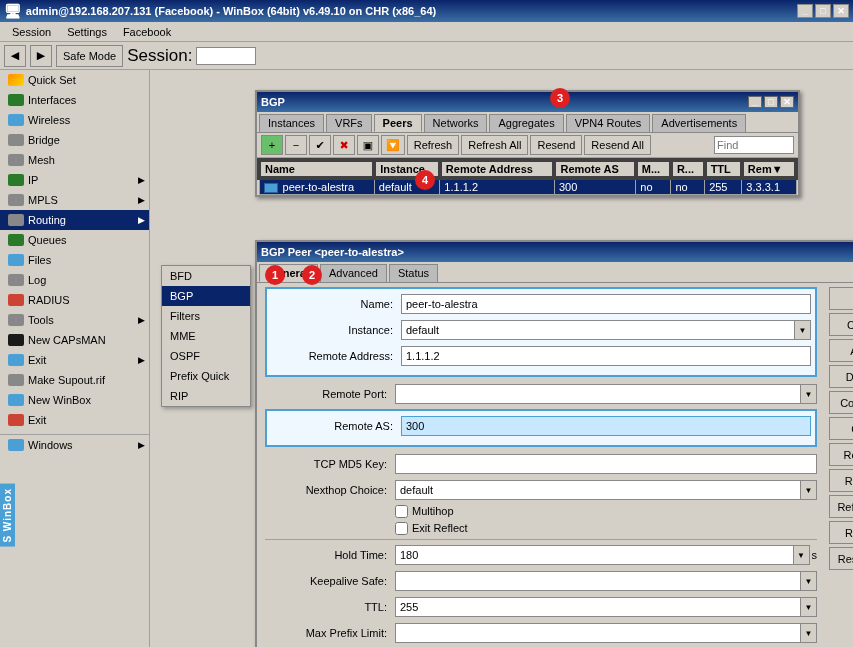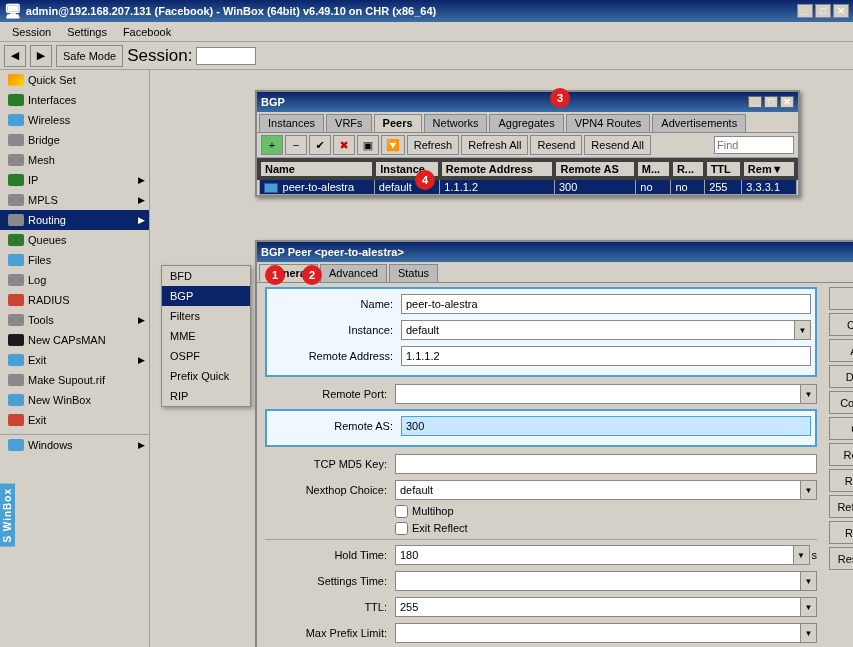--- a/index.html
+++ b/index.html
@@ -380,21 +380,21 @@
             <hr class="section-divider">
             <div class="form-row">
               <span class="form-label">Hold Time:</span>
               <div class="form-input-with-btn">
                 <input type="text" style="flex: 1 1 0%; height: 20px; border: 1px solid rgb(136, 136, 136); padding: 0px 4px; font-size: 11px;" value="180">
                 <div class="form-dropdown-btn">▼</div>
               </div>
               <span style="margin-left:2px; font-size:11px;">s</span>
             </div>
             <div class="form-row">
-              <span class="form-label">Settings Time:</span>
+              <span class="form-label">Keepalive Safe:</span>
               <div class="form-input-with-btn">
                 <input type="text" value="" style="">
                 <div class="form-dropdown-btn">▼</div>
               </div>
             </div>
             <div class="form-row">
               <span class="form-label">TTL:</span>
               <div class="form-input-with-btn">
                 <input type="text" value="255" style="">
                 <div class="form-dropdown-btn">▼</div>

